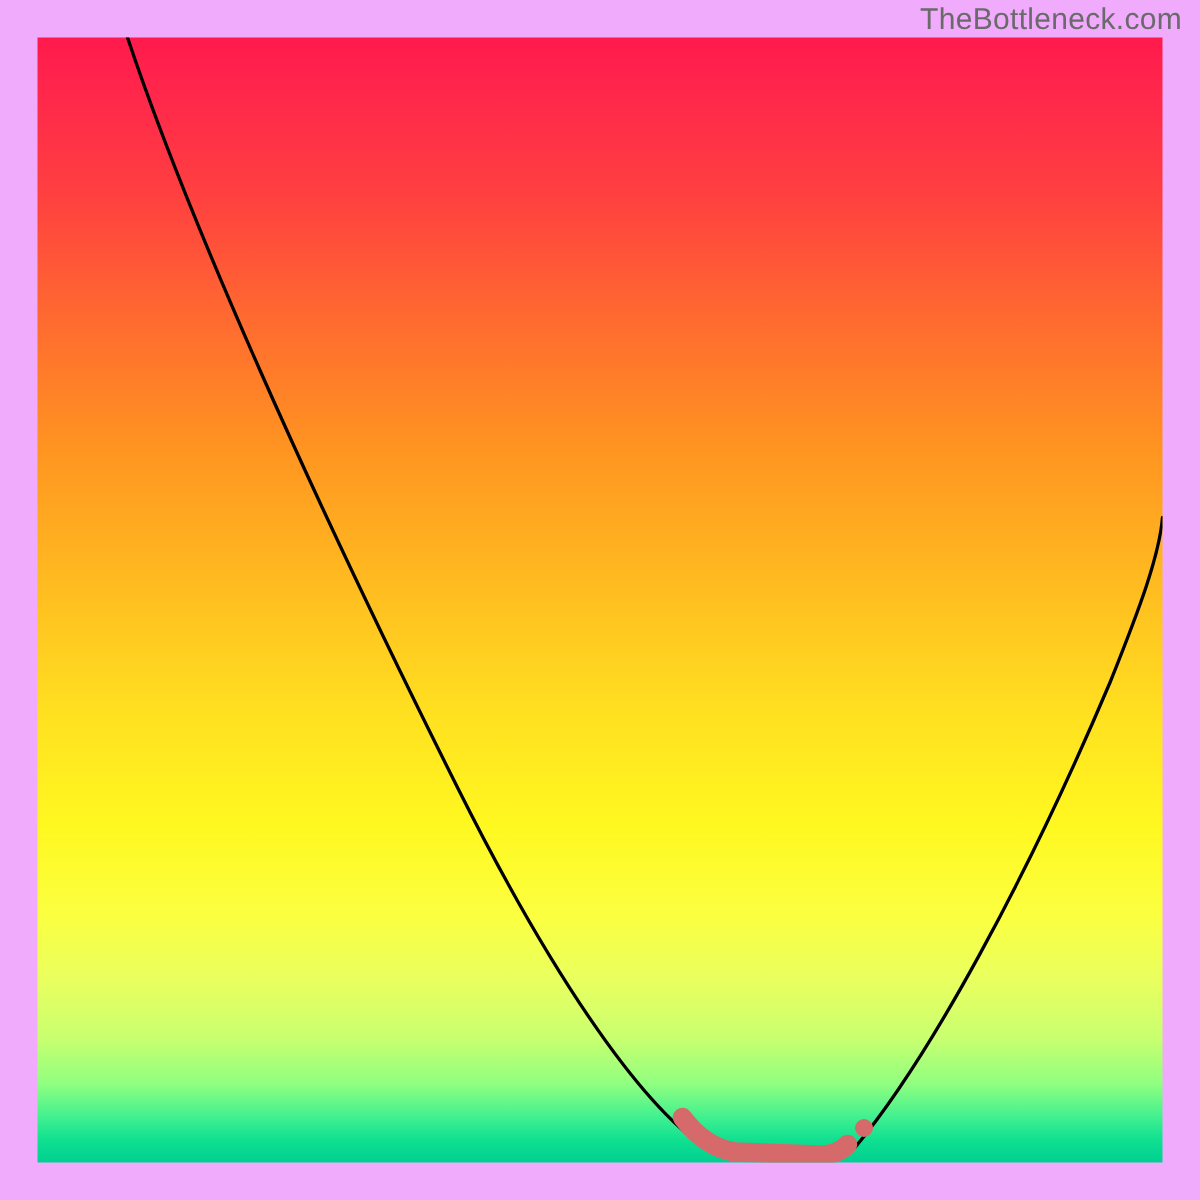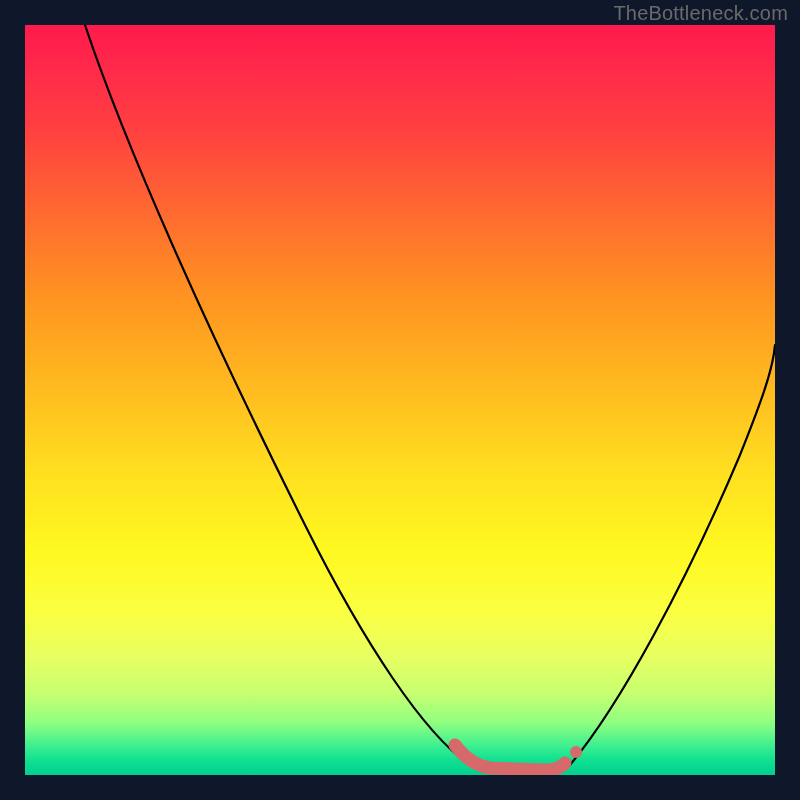--- a/index.html
+++ b/index.html
@@ -8,21 +8,21 @@
     width: 800px;
     height: 800px;
     background: #000;
     overflow: hidden;
     font-family: Arial, Helvetica, sans-serif;
   }
   .stage {
     position: relative;
     width: 800px;
     height: 800px;
-    background: #0f172a;
+    background: #f0abfc;
   }
   .plot-area {
     position: absolute;
     left: 25px;
     top: 25px;
     width: 750px;
     height: 750px;
   }
   
   .gradient {

